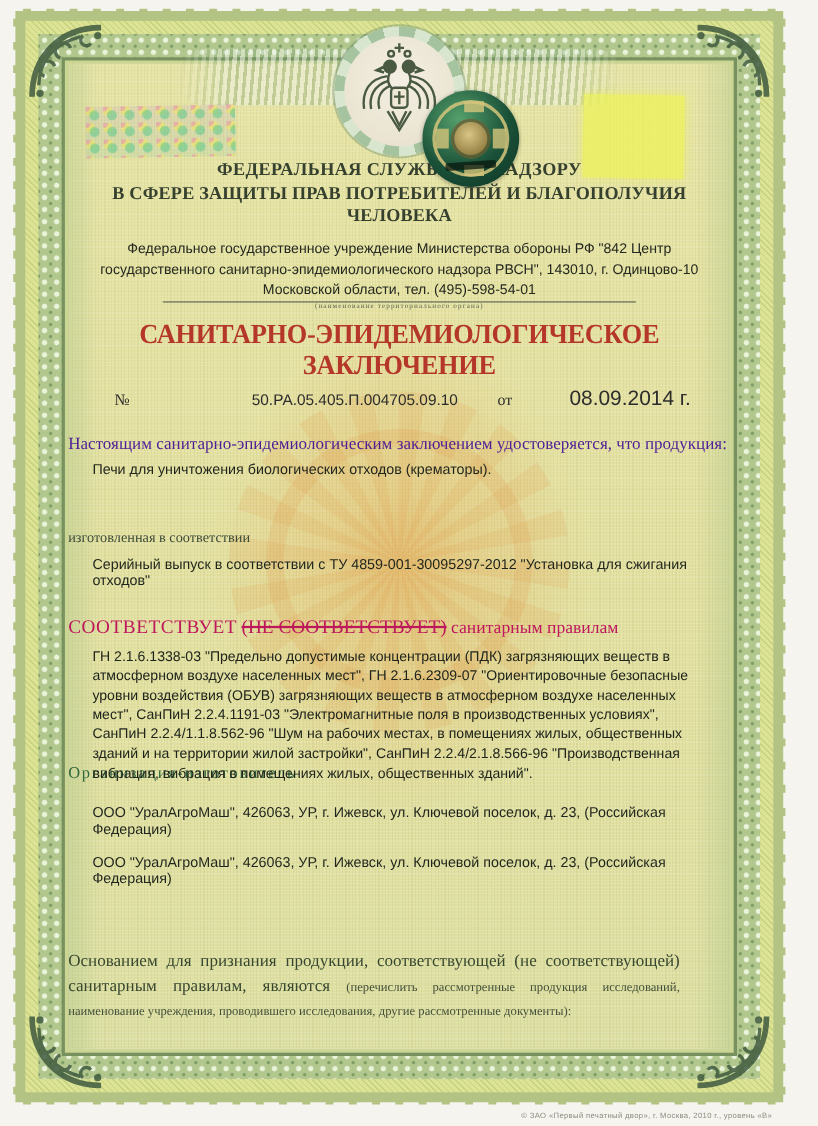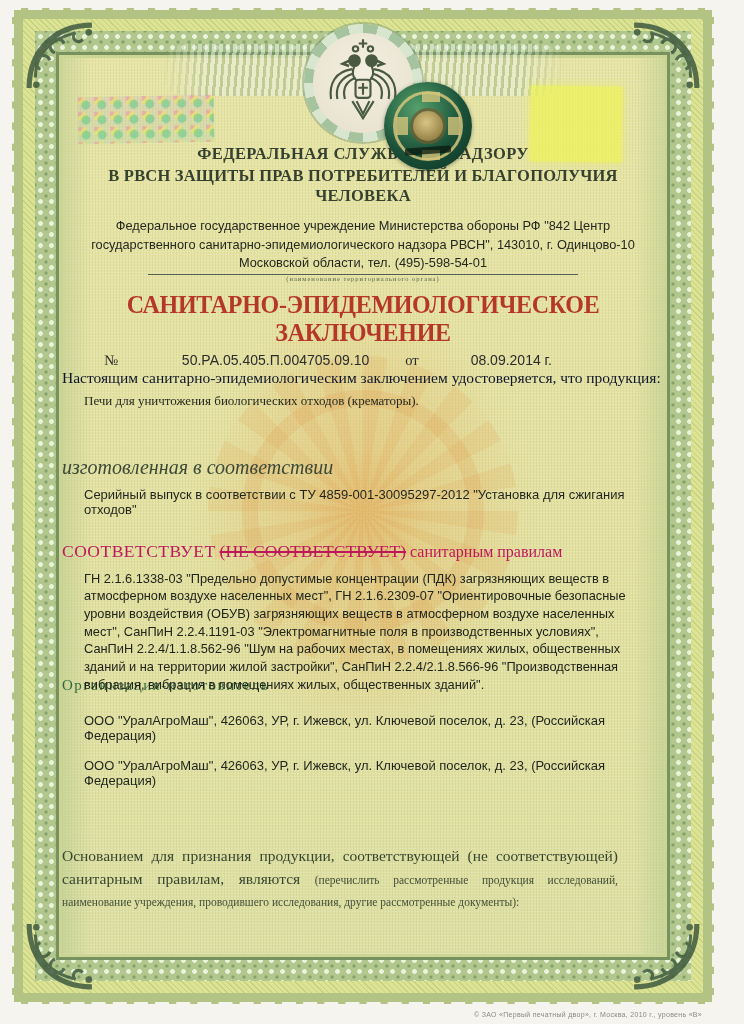--- a/index.html
+++ b/index.html
@@ -88,26 +88,26 @@
   .content{position:absolute;inset:52px;z-index:3;color:#2e2e2e;}
   .hdr1{margin-top:86px;text-align:center;font-weight:bold;font-size:16.5px;letter-spacing:.4px;color:#35402e;}
   .hdr2{margin-top:2px;text-align:center;font-weight:bold;font-size:16.5px;letter-spacing:.2px;color:#35402e;}
   .inst{margin:11px auto 0;width:548px;text-align:center;
     font-family:"Liberation Sans",sans-serif;font-size:12.8px;line-height:1.45;color:#24281f;}
   .inst-line{width:430px;border-top:1px solid #566050;margin:1px auto 0;}
   .inst-cap{text-align:center;font-size:6.5px;letter-spacing:1px;color:#5d6752;}
   .red-title{margin-top:9px;text-align:center;font-weight:bold;font-size:25px;letter-spacing:-.3px;color:#b5372a;transform:scaleX(.96);}
   .num-row{margin-top:5px;display:flex;align-items:baseline;font-size:14.5px;color:#2c2c2c;}
   .num-row .nsign{margin-left:42px;}
-  .num-row .nval{margin-left:64px;font-family:"Liberation Sans",sans-serif;font-size:14px;}
+  .num-row .nval{margin-left:111px;font-family:"Liberation Sans",sans-serif;font-size:14px;}
   .num-row .nfrom{margin-left:36px;}
-  .num-row .ndate{margin-left:52px;font-family:"Liberation Sans",sans-serif;font-size:14px;}
-  .certify{font-size:15.5px;color:#0f172a;}
-  .product{margin:6px 0 0 22px;font-family:Liberation Serif, serif;font-size:13px;color:#1f241c;}
-  .made-h{margin-top:47px;font-size:20px;color:#3b4937;font-style:italic;}
+  .num-row .ndate{margin-left:52px;font-family:"Liberation Sans",sans-serif;font-size:19px;}
+  .certify{margin-top:21px;font-size:15.5px;color:#4c1d95;}
+  .product{margin:6px 0 0 22px;font-family:Liberation Sans, sans-serif;font-size:13px;color:#1f241c;}
+  .made-h{margin-top:47px;font-size:13px;color:#3b4937;}
   .made-v{margin:8px 0 0 22px;font-family:"Liberation Sans",sans-serif;font-size:13px;color:#1f241c;}
   .conf-row{margin-top:24px;color:#be185d;}
   .conf-main{font-size:17.5px;letter-spacing:.5px;}
   .conf-strike{font-size:17.5px;text-decoration:line-through;text-decoration-thickness:2px;}
   .conf-tail{font-size:16px;}
   .conf-note{margin-top:1px;width:560px;font-size:11px;line-height:1.3;color:#49543f;}
   .regs{position:relative;z-index:2;margin:8px 0 0 22px;width:556px;
     font-family:"Liberation Sans",sans-serif;font-size:12.8px;line-height:1.38;color:#20251c;}
   .org-h{position:relative;z-index:1;margin-top:-16px;font-size:15px;letter-spacing:1.5px;color:#14532d;opacity:.85;}
   .org-v{margin:19px 0 0 22px;font-family:"Liberation Sans",sans-serif;font-size:13px;color:#1f241c;}
@@ -216,21 +216,21 @@
       <div class="bracket b4"></div>
       <div class="core"></div>
       <div class="code"></div>
     </div>
 
     <div class="holo-strip"></div>
     <div class="yellow-patch"></div>
 
     <div class="content">
       <div class="hdr1">ФЕДЕРАЛЬНАЯ СЛУЖБА ПО НАДЗОРУ</div>
-      <div class="hdr2">В РВСН ЗАЩИТЫ ПРАВ ПОТРЕБИТЕЛЕЙ И БЛАГОПОЛУЧИЯ  ЧЕЛОВЕКА</div>
+      <div class="hdr2">В СФЕРЕ ЗАЩИТЫ ПРАВ ПОТРЕБИТЕЛЕЙ И БЛАГОПОЛУЧИЯ  ЧЕЛОВЕКА</div>
       <div class="inst">Федеральное государственное учреждение Министерства обороны РФ "842 Центр государственного санитарно-эпидемиологического надзора РВСН", 143010, г. Одинцово-10 Московской области, тел. (495)-598-54-01</div>
       <div class="inst-line"></div>
       <div class="inst-cap">(наименование территориального органа)</div>
 
       <div class="red-title">САНИТАРНО-ЭПИДЕМИОЛОГИЧЕСКОЕ ЗАКЛЮЧЕНИЕ</div>
       <div class="num-row">
         <span class="nsign">№</span>
         <span class="nval">50.РА.05.405.П.004705.09.10</span>
         <span class="nfrom">от</span>
         <span class="ndate">08.09.2014 г.</span>

